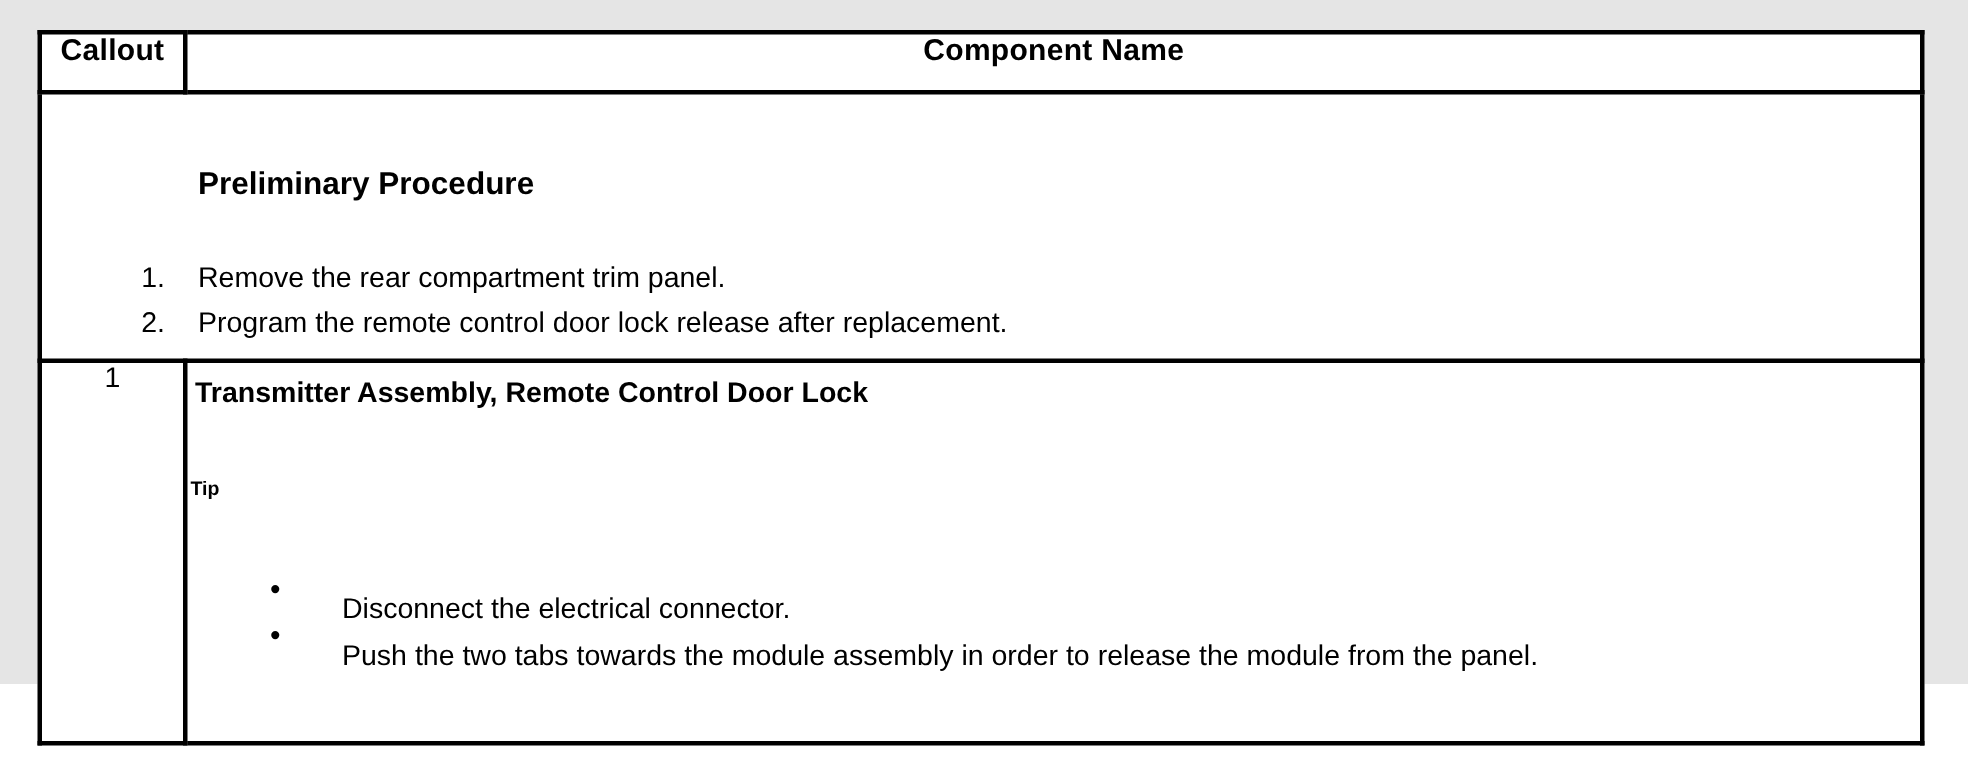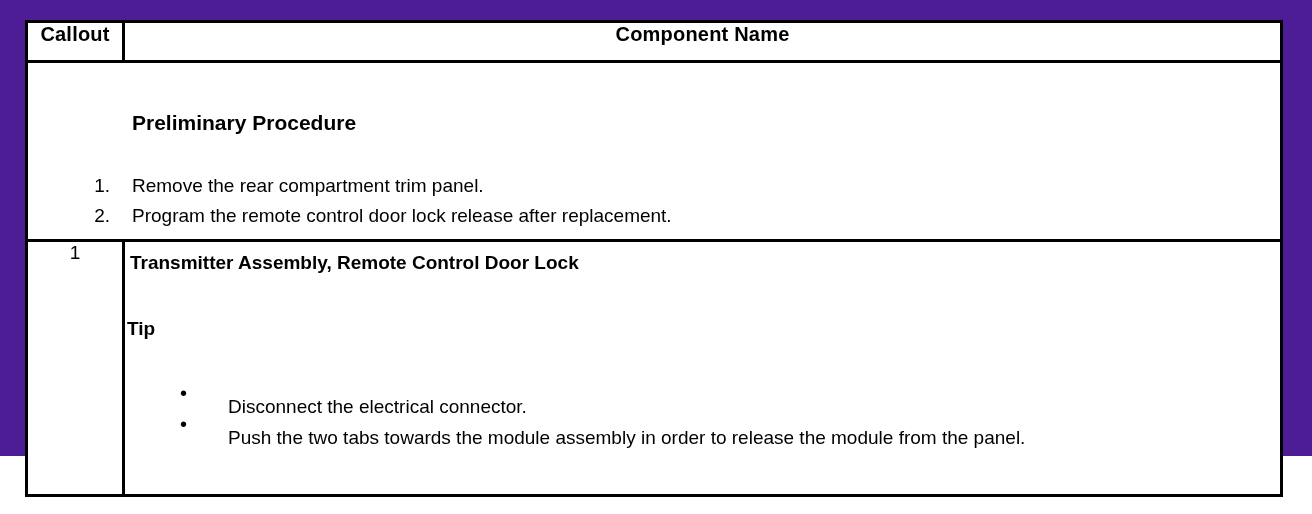--- a/index.html
+++ b/index.html
@@ -14,21 +14,21 @@
     color: #000000;
     overflow: hidden;
   }
 
   .sheet {
     position: absolute;
     left: 0;
     top: 0;
     width: 1312px;
     height: 456px;
-    background: #4c1d95;
+    background: #e5e5e5;
   }
 
   
   .comp-table {
     position: absolute;
     left: 25px;
     top: 20px;
     width: 1258px;
     border-collapse: collapse;
     table-layout: fixed;
@@ -124,21 +124,21 @@
     top: 10px;
     font-size: 19px;
     white-space: nowrap;
     font-weight: bold;
   }
   .tip-title {
     position: absolute;
     left: 2px;
     top: 76px;
     font-weight: bold;
-    font-size: 19px;
+    font-size: 13px;
     white-space: nowrap;
   }
   .ul-list {
     position: absolute;
     left: 0;
     top: 142px;
     width: 100%;
   }
   .ul-row {
     position: relative;

